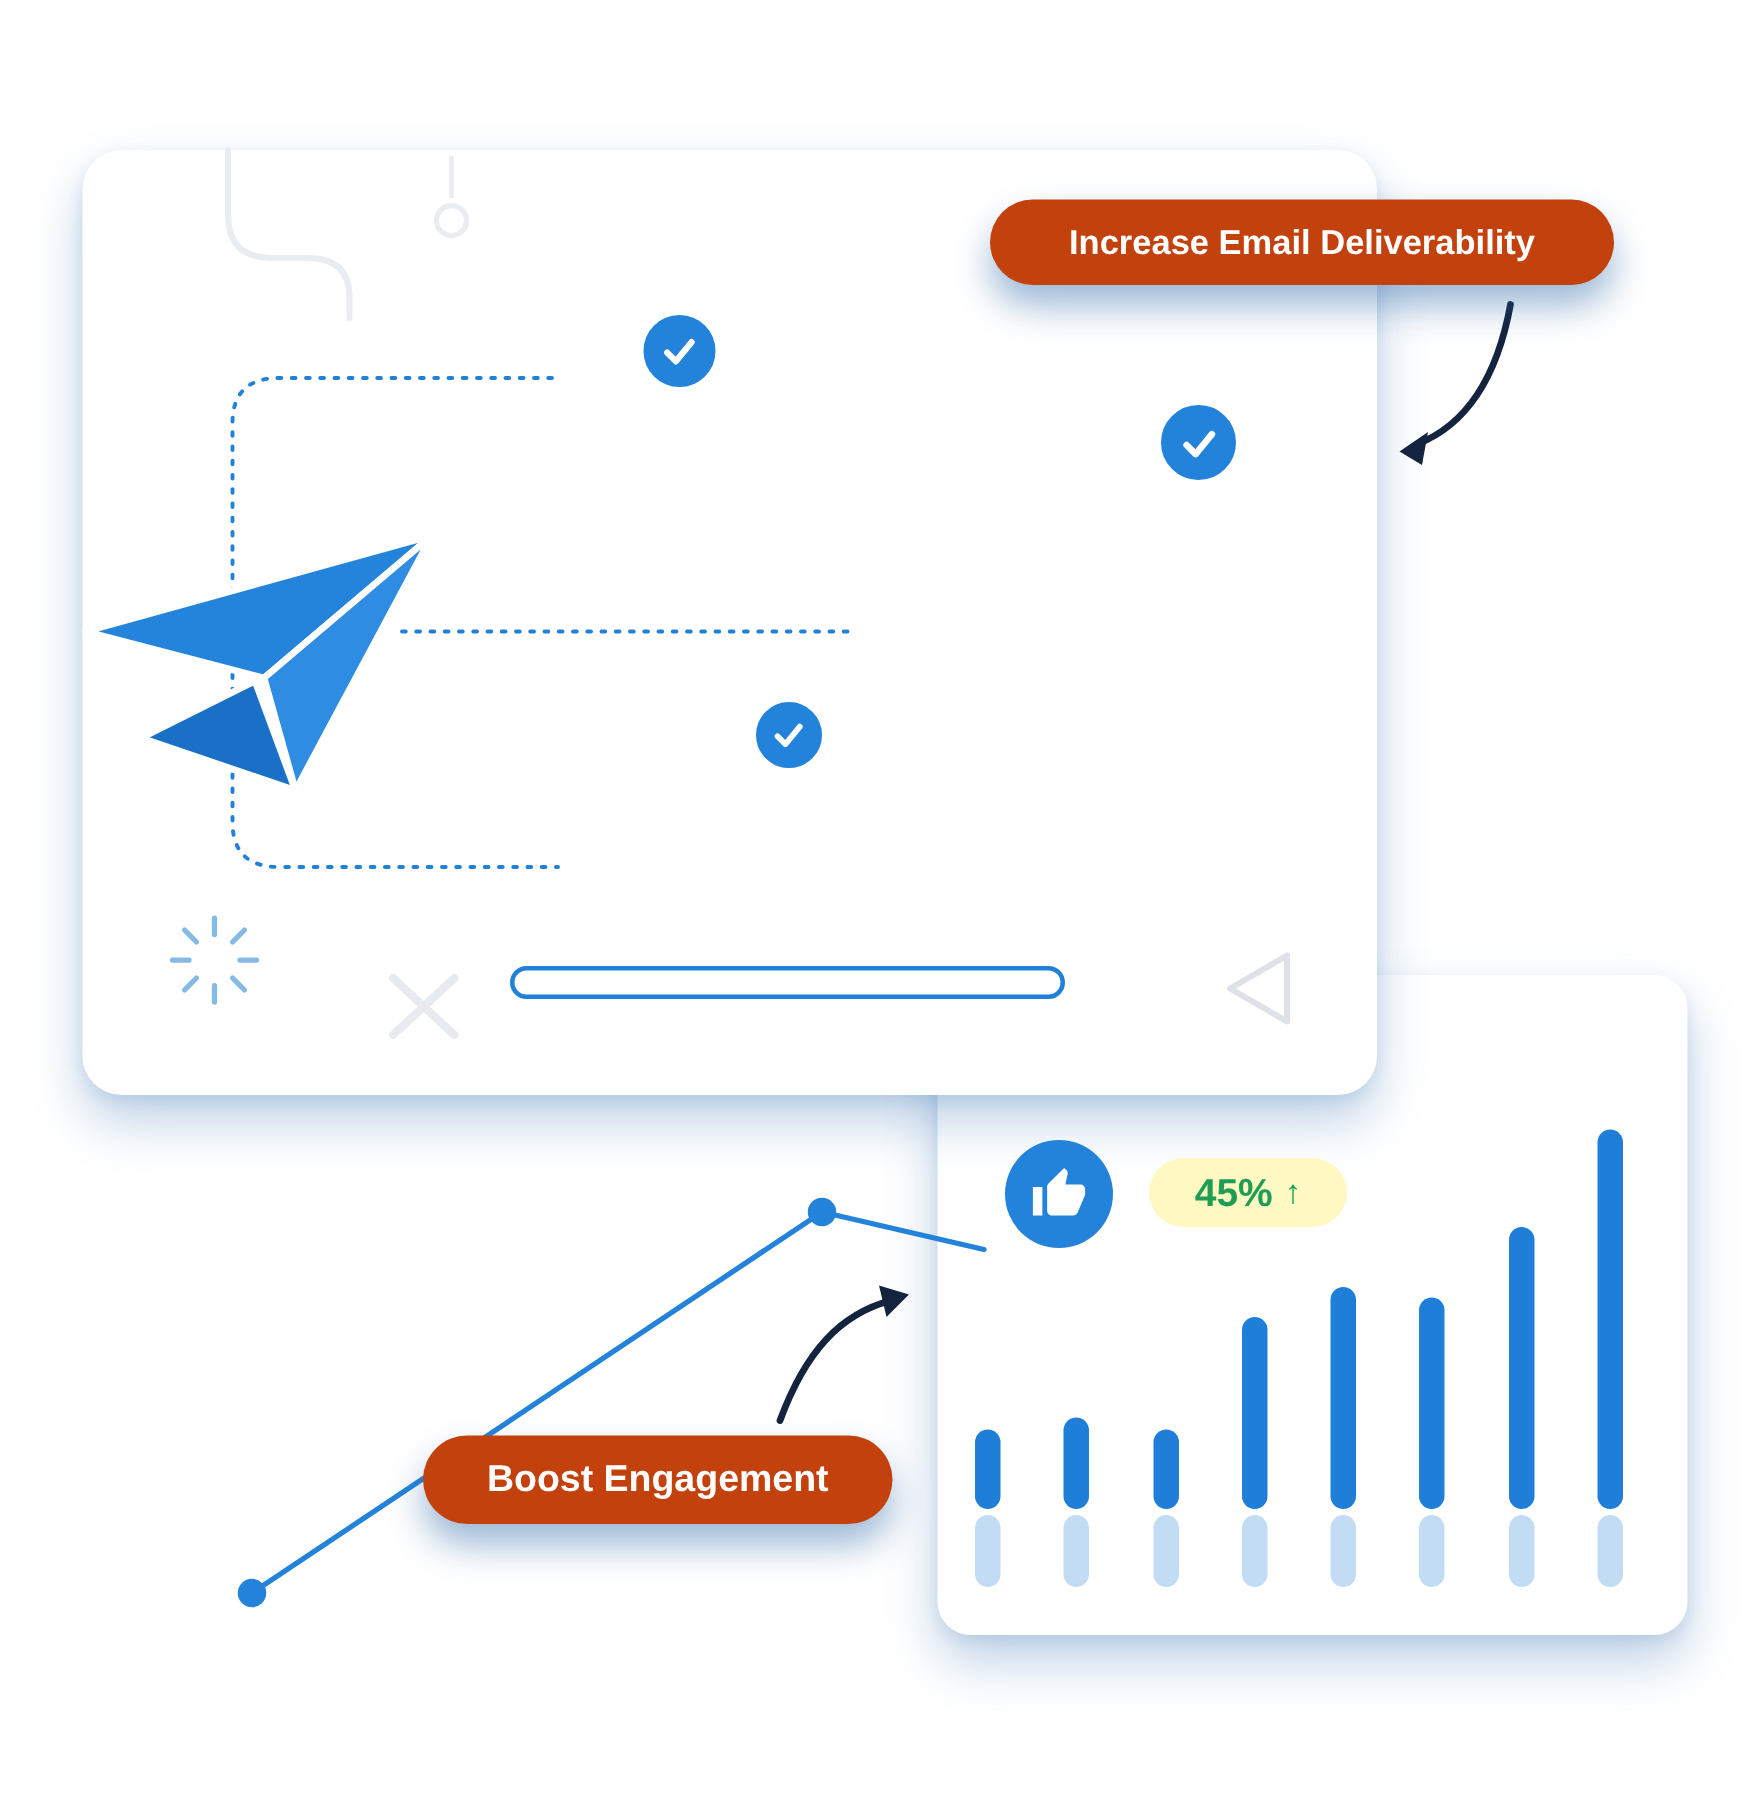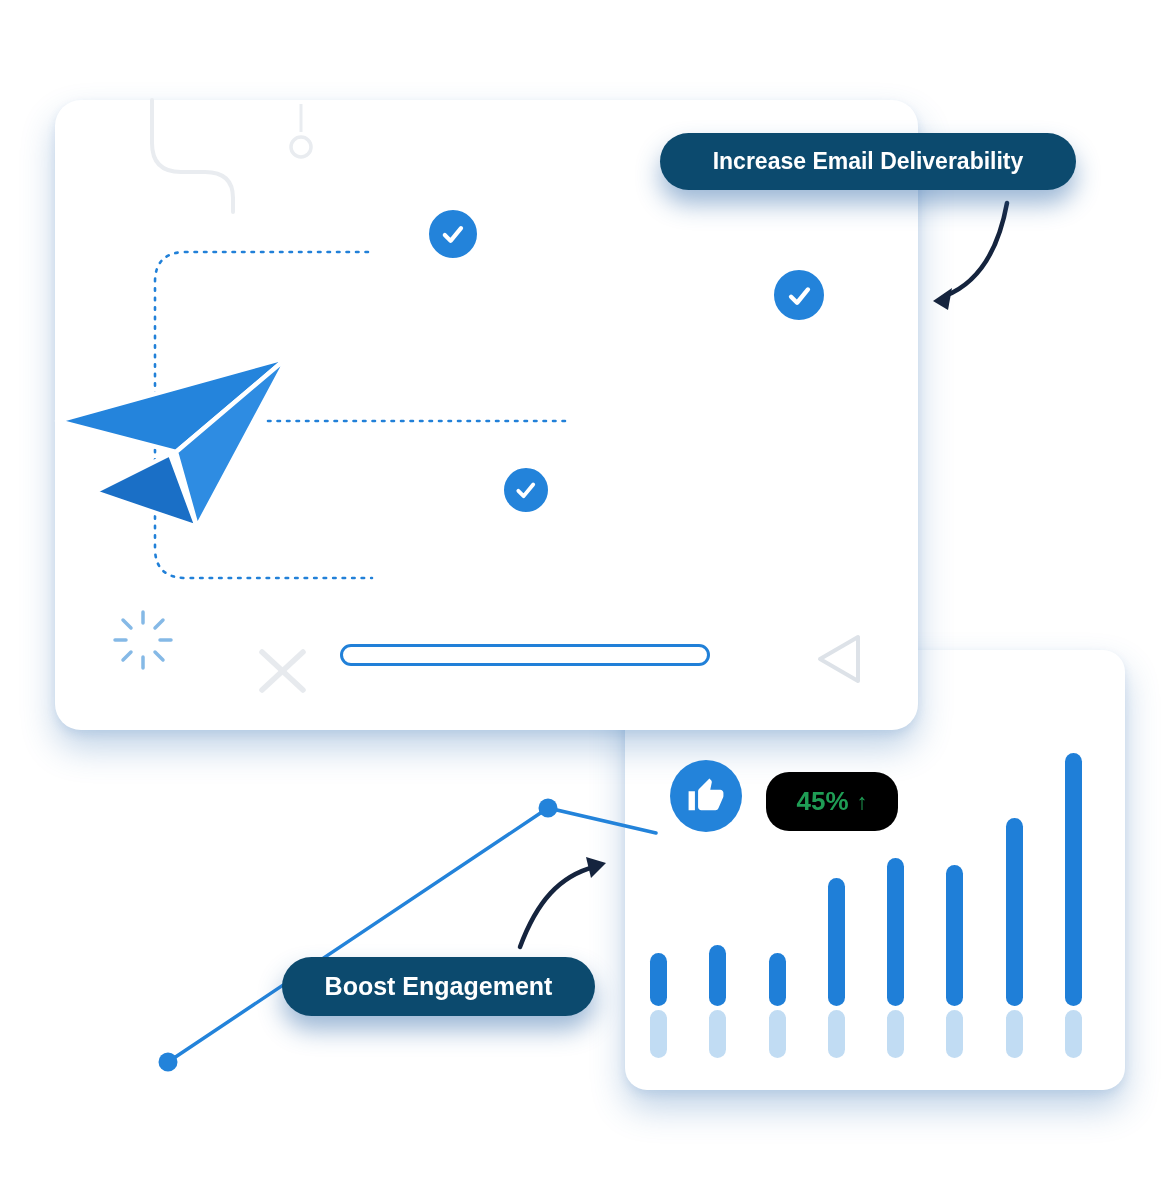--- a/index.html
+++ b/index.html
@@ -38,30 +38,30 @@
     position:absolute; background:#2383da; border:4px solid #ffffff; border-radius:50%;
     display:flex; align-items:center; justify-content:center; z-index:2;
   }
   .check-badge svg { width:58%; height:58%; }
   .chk-phone   { left:425px; top:206px; width:56px; height:56px; }
   .chk-monitor { left:770px; top:266px; width:58px; height:58px; }
   .chk-laptop  { left:500px; top:464px; width:52px; height:52px; }
 
   
   .pill {
-    position:absolute; background:#0c4a6e; color:#ffffff; border-radius:31px;
+    position:absolute; background:#c2410c; color:#ffffff; border-radius:31px;
     display:flex; align-items:center; justify-content:center; font-weight:bold; z-index:5;
     box-shadow:0 14px 24px rgba(38,97,163,.45);
   }
   .pill.deliverability { left:660px; top:133px; width:416px; height:57px; font-size:23px; }
   .pill.engagement     { left:282px; top:957px; width:313px; height:59px; font-size:25px; }
 
   .stat-pill {
-    position:absolute; left:766px; top:772px; width:132px; height:59px; border-radius:23px;
-    background:#000000; display:flex; align-items:center; justify-content:center; gap:8px; z-index:2;
+    position:absolute; left:766px; top:772px; width:132px; height:46px; border-radius:23px;
+    background:#fef9c3; display:flex; align-items:center; justify-content:center; gap:8px; z-index:2;
   }
   .stat-pill .val  { color:#1f9d55; font-weight:bold; font-size:26px; }
   .stat-pill .arr  { color:#1f9d55; font-weight:bold; font-size:22px; }
 
   .thumb-circle {
     position:absolute; left:670px; top:760px; width:72px; height:72px; border-radius:50%;
     background:#2383da; display:flex; align-items:center; justify-content:center; z-index:2;
   }
 
   

